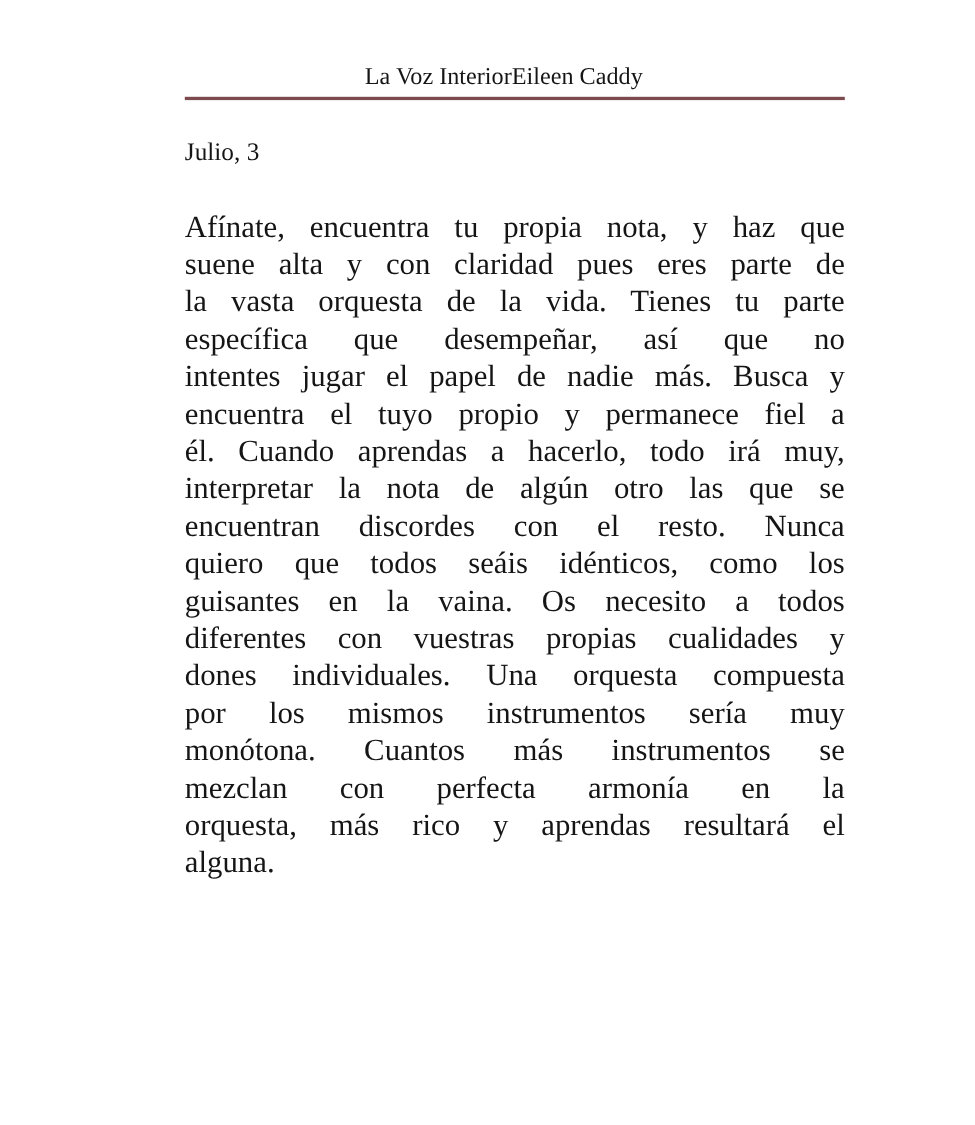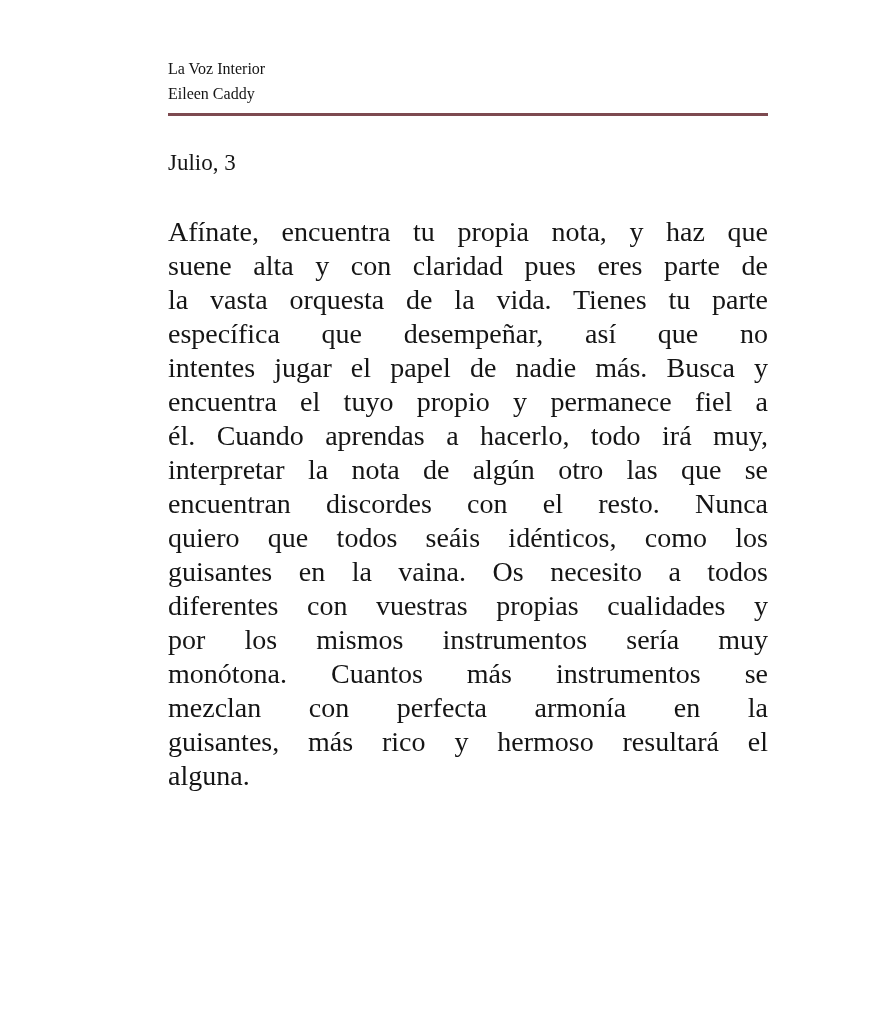--- a/index.html
+++ b/index.html
@@ -16,23 +16,22 @@
   }
   .page {
     width: 600px;
     margin: 0 0 0 168px;
     padding-top: 56px;
   }
   .header-row {
     display: flex;
     justify-content: center;
     align-items: baseline;
-    font-size: 16px;
+    font-size: 22px;
     line-height: 25px;
-    flex-direction: column;
   }
   .header-author {
     padding-right: 20px;
   }
   .header-rule {
     height: 3px;
     background: #7d4a50;
     margin-top: 7px;
     border: none;
   }
@@ -75,20 +74,21 @@
       <div class="line">la vasta orquesta de la vida. Tienes tu parte</div>
       <div class="line">específica que desempeñar, así que no</div>
       <div class="line">intentes jugar el papel de nadie más. Busca y</div>
       <div class="line">encuentra el tuyo propio y permanece fiel a</div>
       <div class="line">él. Cuando aprendas a hacerlo, todo irá muy,</div>
       <div class="line">interpretar la nota de algún otro las que se</div>
       <div class="line">encuentran discordes con el resto. Nunca</div>
       <div class="line">quiero que todos seáis idénticos, como los</div>
       <div class="line">guisantes en la vaina. Os necesito a todos</div>
       <div class="line">diferentes con vuestras propias cualidades y</div>
+      <div class="line">dones individuales. Una orquesta compuesta</div>
       <div class="line">por los mismos instrumentos sería muy</div>
       <div class="line">monótona. Cuantos más instrumentos se</div>
       <div class="line">mezclan con perfecta armonía en la</div>
-      <div class="line">guisantes, más rico y hermoso resultará el</div>
+      <div class="line">orquesta, más rico y aprendas resultará el</div>
       <div class="line">alguna.</div>
     </div>
 
 </div>
 
 </body></html>

